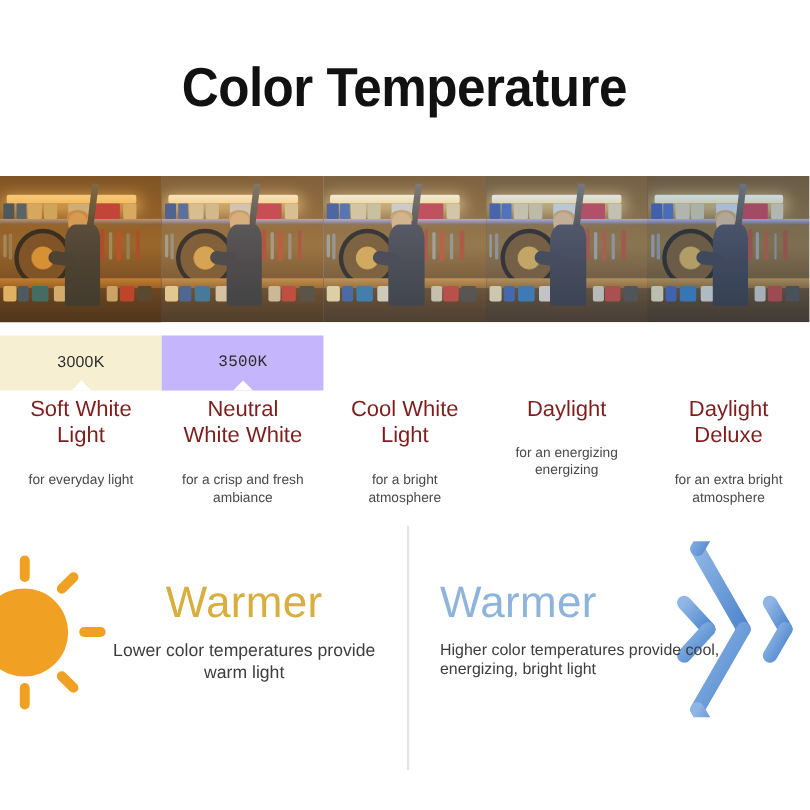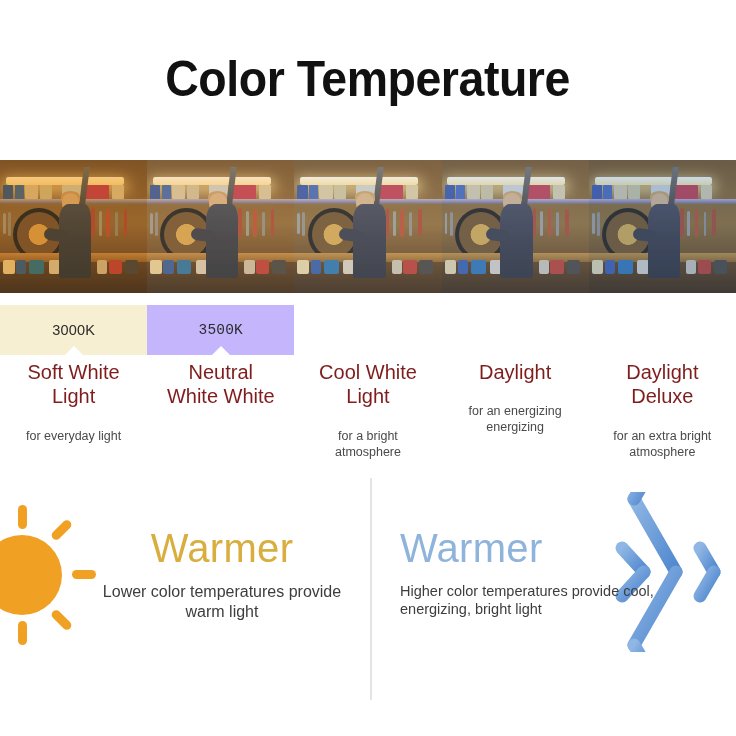--- a/index.html
+++ b/index.html
@@ -410,20 +410,21 @@
       </div>
     </div>
 
   <div class="desc-row" id="desc-row">
       <div class="desc-cell">
         <div class="desc-title">Soft White Light</div>
         <div class="desc-sub">for everyday light</div>
       </div>
       <div class="desc-cell">
         <div class="desc-title">Neutral White White</div>
+        <div class="desc-sub">for a crisp and fresh ambiance</div>
       </div>
       <div class="desc-cell">
         <div class="desc-title">Cool White Light</div>
         <div class="desc-sub">for a bright atmosphere</div>
       </div>
       <div class="desc-cell">
         <div class="desc-title">Daylight</div>
         <div class="desc-sub">for an energizing energizing</div>
       </div>
       <div class="desc-cell">

